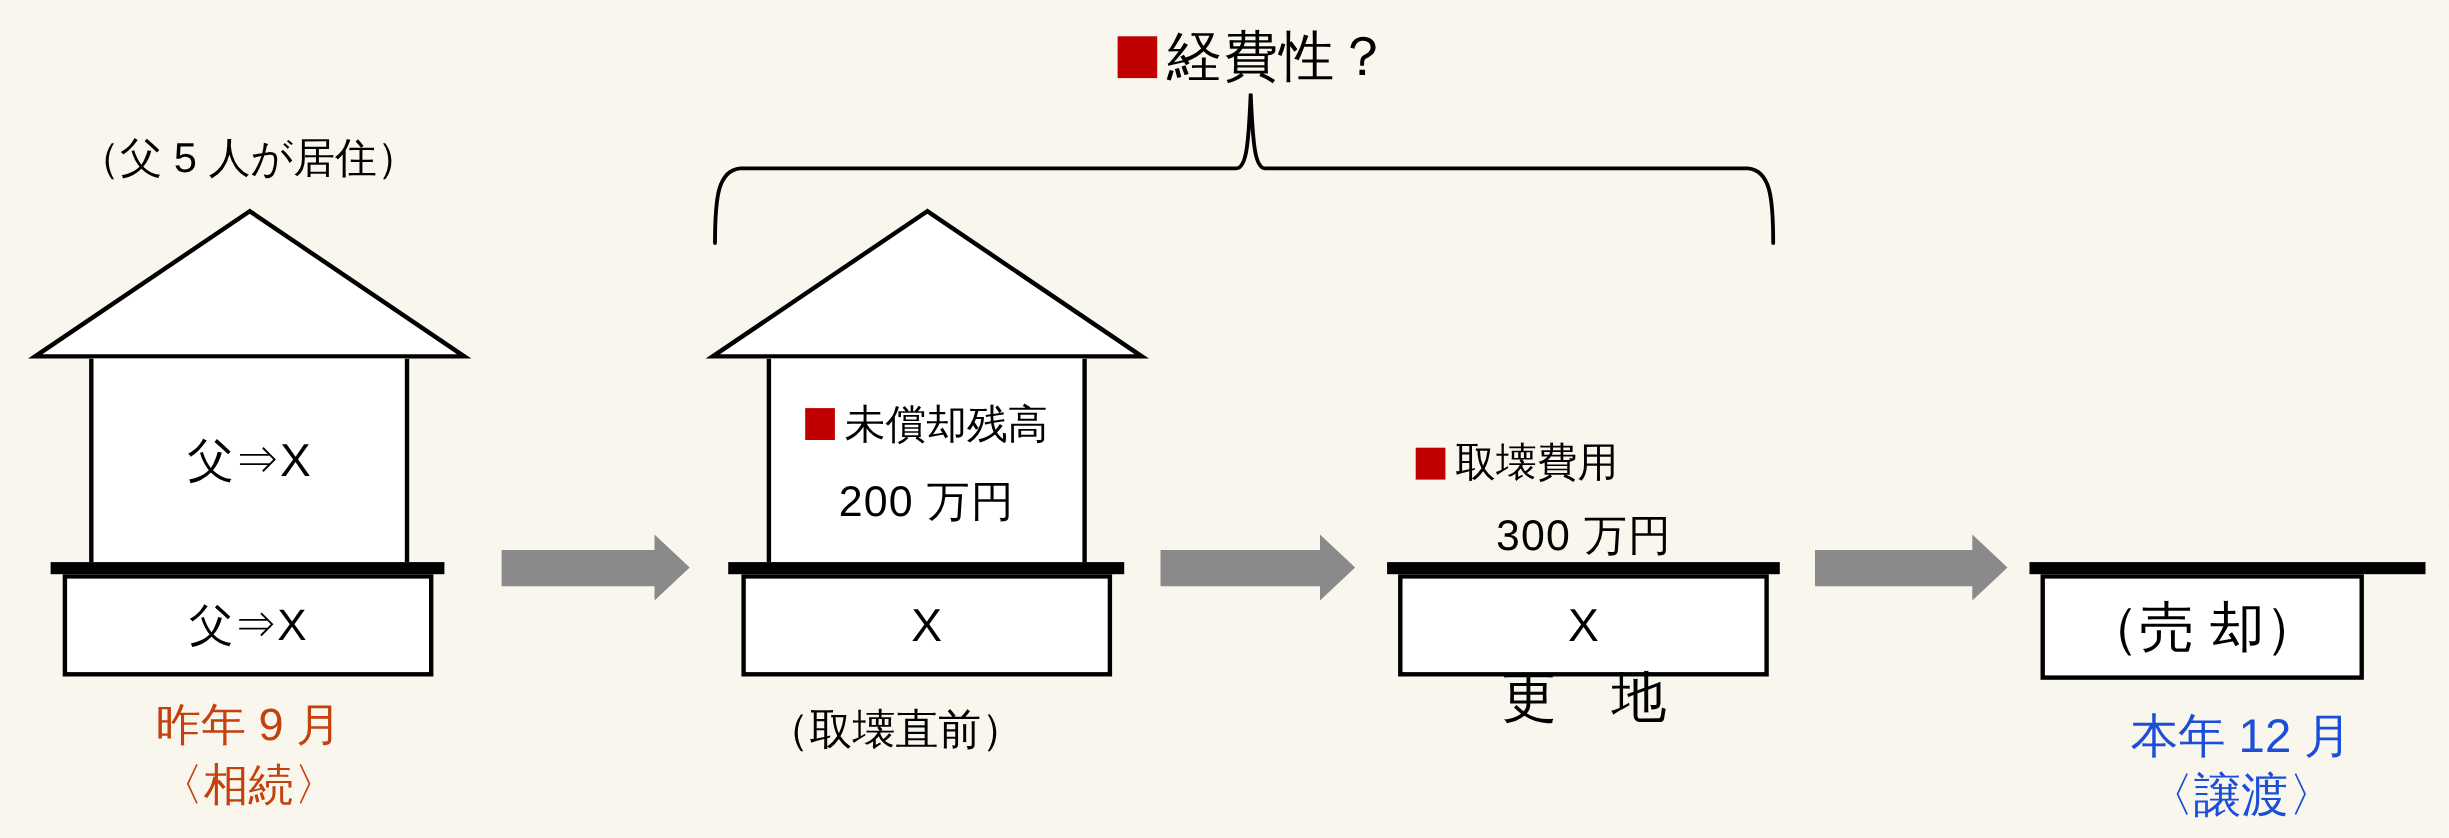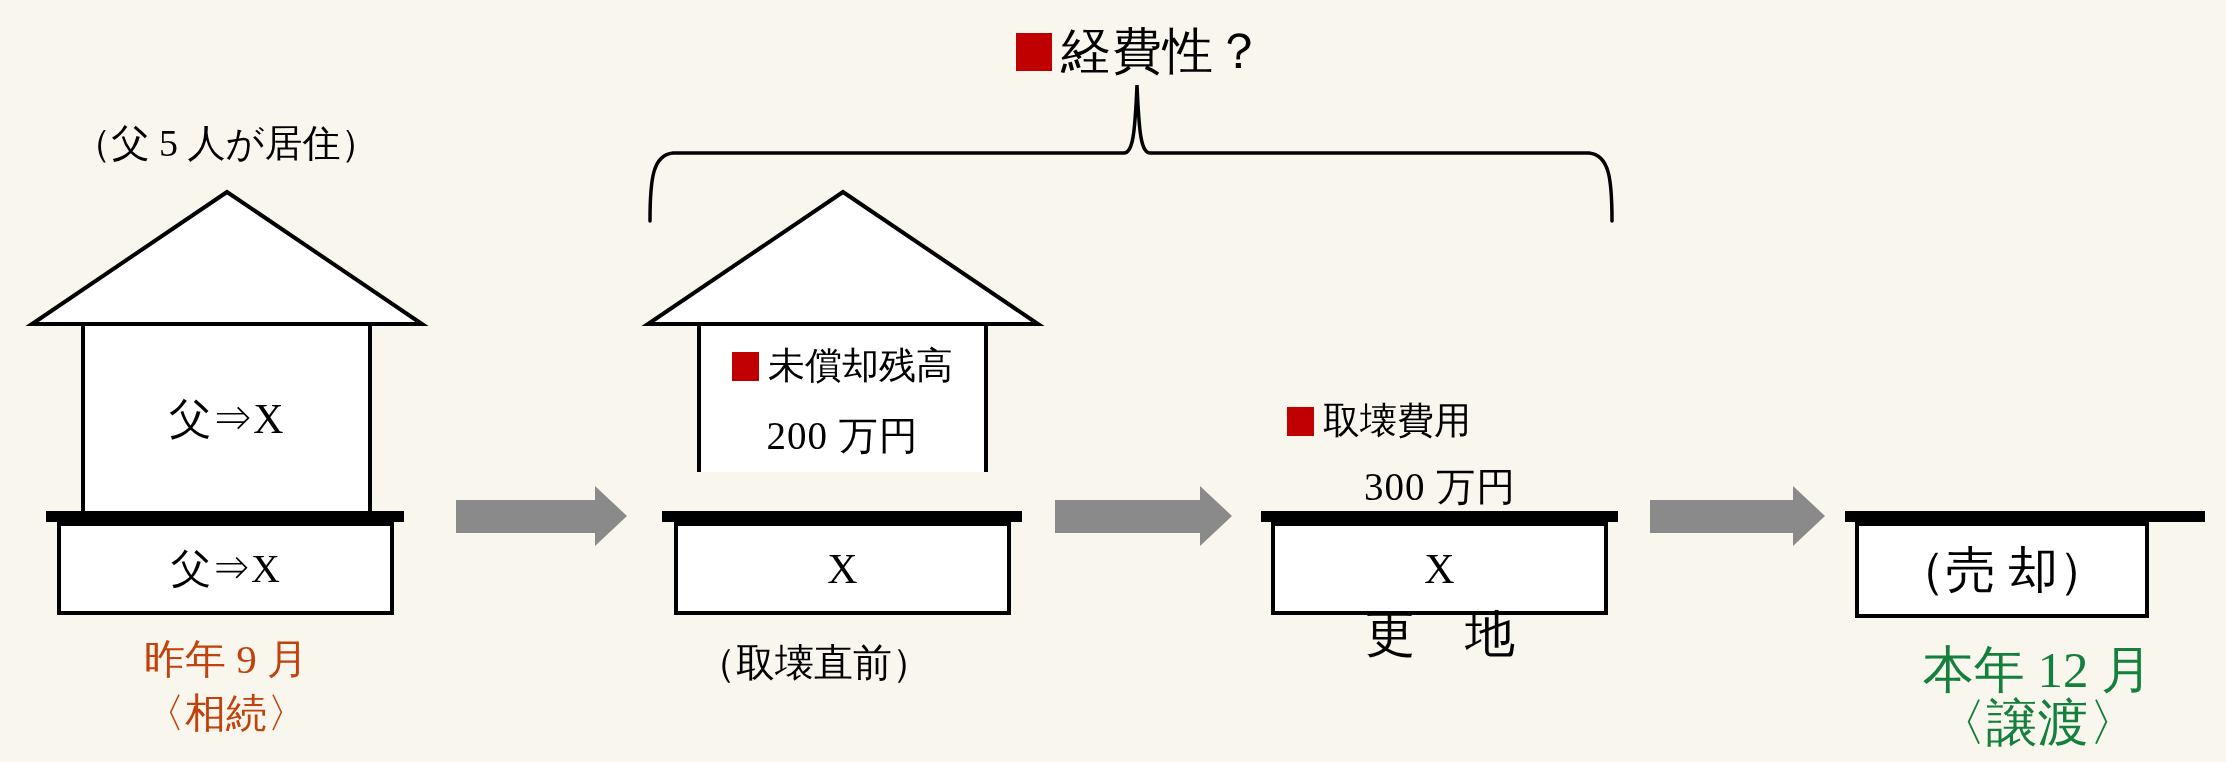--- a/index.html
+++ b/index.html
@@ -1,20 +1,20 @@
 <!DOCTYPE html>
 <html><head>
 <meta charset="utf-8">
 <style>
   html,body{margin:0;padding:0;}
   .page{
     position:relative;
     width:2226px;height:762px;
     background:#F9F6EE;
-    font-family:Liberation Serif, serif;
+    font-family:Liberation Sans, sans-serif;
     color:#000;
     overflow:hidden;
   }
   .abs{position:absolute;}
   .center{text-align:center;}
   .svg-layer{position:absolute;left:0;top:0;}
   
   .title{
     left:1016px;top:18px;
     display:flex;align-items:center;gap:9px;
@@ -24,36 +24,36 @@
   .sq-lg{width:36px;height:38px;}
   .sq-sm{width:27px;height:29px;}
   
   .house-body{
     box-sizing:border-box;
     border-left:4px solid #000;border-right:4px solid #000;
     background:#fff;
     display:flex;flex-direction:column;align-items:center;justify-content:center;
   }
   .body1{left:81px;top:326px;width:291px;height:185px;font-size:42px;}
-  .body2{left:697px;top:326px;width:291px;height:146px;gap:18px;padding-top:6px;}
+  .body2{left:697px;top:326px;width:291px;height:185px;gap:18px;padding-top:6px;}
   .note-line1{display:flex;align-items:center;gap:9px;font-size:37px;}
   .note-line2{font-size:39px;letter-spacing:1px;}
   
   .bar{background:#000;height:11px;}
   
   .land{
     box-sizing:border-box;
     border:4px solid #000;background:#fff;
     display:flex;align-items:center;justify-content:center;
     font-size:42px;
   }
   
   .cap-black{font-size:39px;}
   .cap-blue{color:#c2410c;font-size:41px;line-height:54px;}
-  .cap-red{color:#15803d;font-size:51px;line-height:53px;}
+  .cap-red{color:#1d4ed8;font-size:43px;line-height:53px;}
   .note3{width:306px;text-align:center;}
 </style>
 </head>
 <body>
 
 <div class="page">
 
   <svg class="svg-layer" width="2226" height="762" viewBox="0 0 2226 762">
 
     <polygon points="227,192 32,324 422,324" fill="#ffffff" stroke="#000000" stroke-width="4"></polygon>

